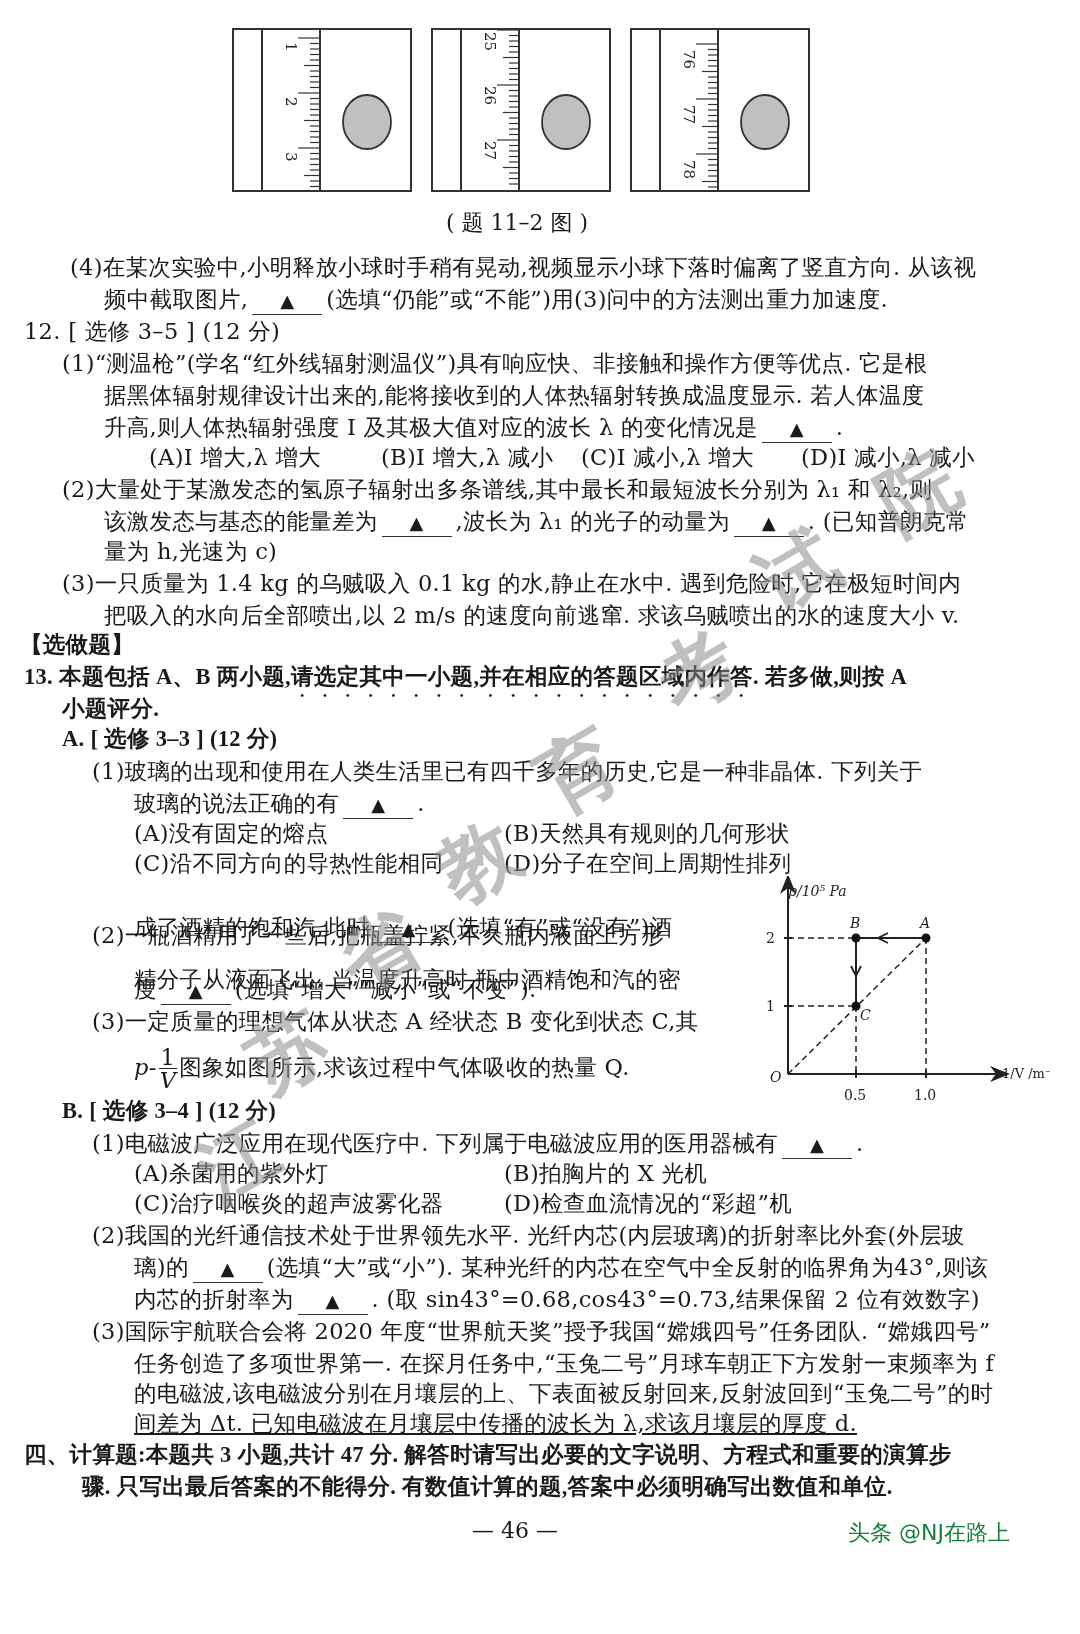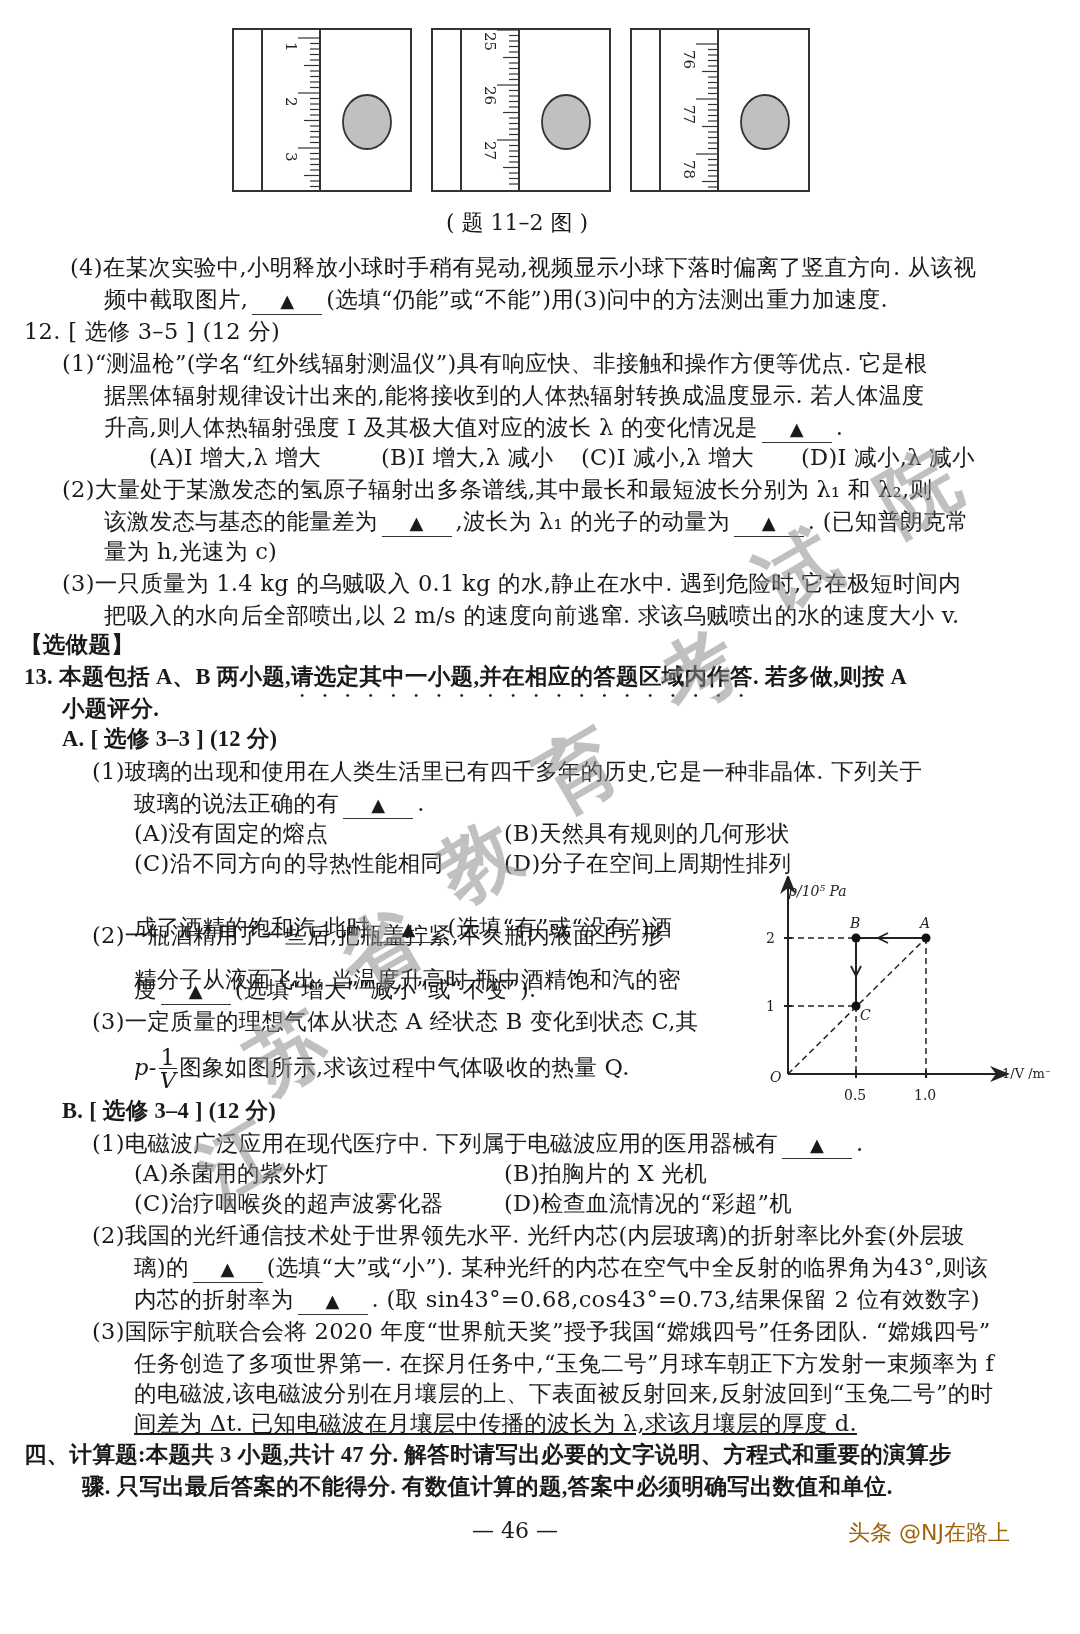--- a/index.html
+++ b/index.html
@@ -13,21 +13,21 @@
   .blank { display:inline-block; min-width:70px; border-bottom:1.5px solid #333; text-align:center; line-height:26px; margin:0 4px; }
   .blank .tri { font-size:18px; }
   .it { font-style:italic; }
   .frac { display:inline-flex; flex-direction:column; align-items:center; vertical-align:middle; line-height:22px; margin:0 2px; }
   .frac span:first-child { border-bottom:1.3px solid #222; padding:0 2px; }
   .dots { text-emphasis: dot; -webkit-text-emphasis: dot; text-emphasis-position: under; -webkit-text-emphasis-position: under; }
   .ruler-box { position:absolute; border:2px solid #333; background:#fff; }
   .wm { position:absolute; color:rgba(140,140,140,0.55); font-size:78px; font-weight:bold; font-family:"DejaVu Sans","Liberation Sans",sans-serif; transform:rotate(-30deg); }
   .caption { position:absolute; font-size:22px; }
   .footer-page { position:absolute; font-size:22px; }
-  .footer-src { position:absolute; font-size:22px; font-family:"DejaVu Sans","Liberation Sans",sans-serif; color:#a16207; }
+  .footer-src { position:absolute; font-size:22px; font-family:"DejaVu Sans","Liberation Sans",sans-serif; color:#15803d; }
 </style>
 </head>
 <body>
 
 <div>
   <div class="ruler-box" style="left:232px;top:28px;width:176px;height:160px;">
     <svg width="176" height="160">
       <line x1="28" y1="0" x2="28" y2="160" stroke="#333" stroke-width="2"></line>
       <line x1="86" y1="0" x2="86" y2="160" stroke="#333" stroke-width="2"></line>
       <g id="ticks1" stroke="#333" stroke-width="1.2">

